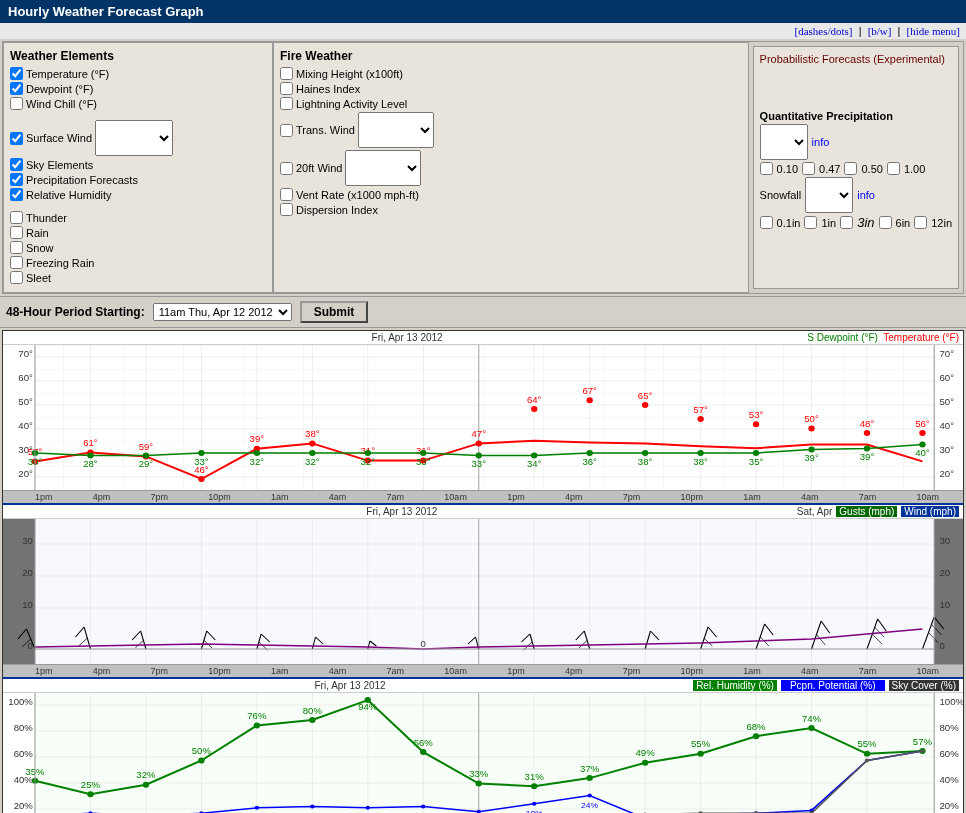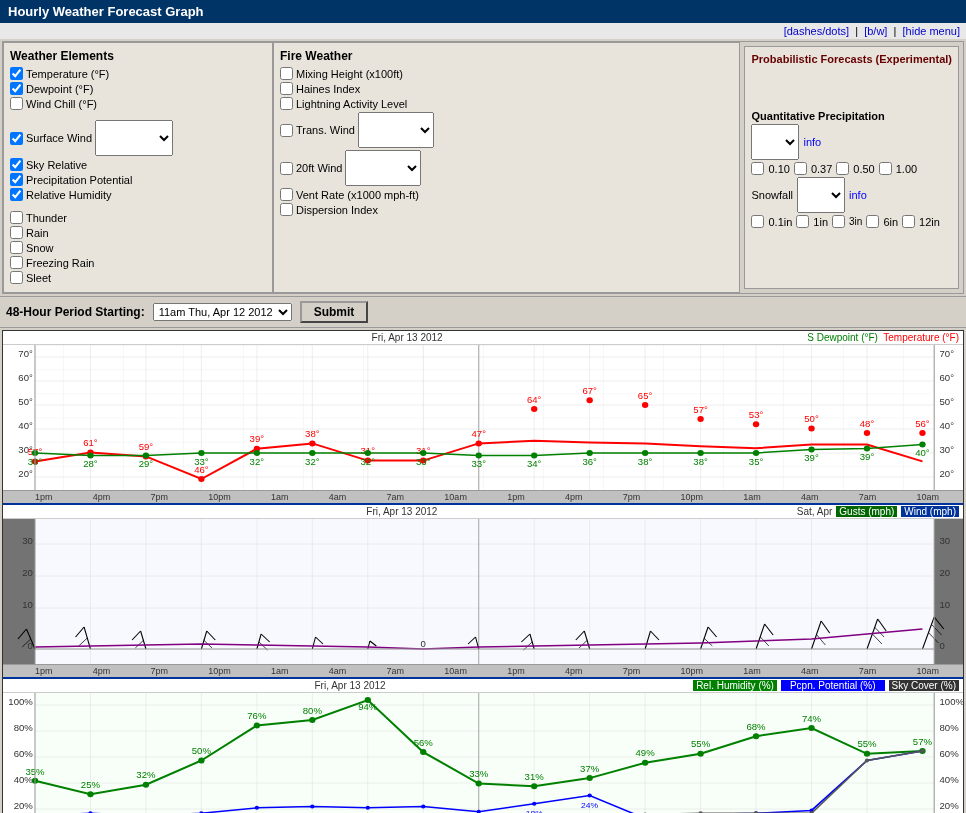--- a/index.html
+++ b/index.html
@@ -12,21 +12,21 @@
       font-size: 13px;
       font-weight: bold;
     }
     
     .top-links {
       text-align: right;
       padding: 2px 6px;
       background: #e8e8e8;
       font-size: 11px;
     }
-    .top-links a { color: #0000cc; text-decoration: none; }
+    .top-links a { color: #0000cc; text-decoration: none; font-family: Liberation Serif, serif; }
     
     .controls-area {
       background: #d4d0c8;
       border: 1px solid #999;
       margin: 2px;
       display: flex;
       flex-direction: row;
     }
     
     .control-section {
@@ -62,24 +62,24 @@
     .prob-section {
       border: 1px solid #999;
       background: #e8e4dc;
       padding: 6px;
       margin: 4px;
       min-width: 200px;
     }
     
     .prob-section h4 {
       font-size: 12px;
-      font-weight: bold;
+      font-weight: normal;
       margin-bottom: 4px;
       color: #000;
-      text-align: right;
+      text-align: left;
     }
     
     .info-link { color: blue; font-size: 11px; text-decoration: none; }
     
     .qpf-row, .snowfall-row {
       display: flex;
       align-items: center;
       gap: 4px;
       margin: 2px 0;
       font-size: 11px;
@@ -176,25 +176,25 @@
 
     <div class="checkbox-row">
       <input type="checkbox" checked="" id="chk-surfacewind" style="">
       <label for="chk-surfacewind">Surface Wind</label>
       <select class="inline-select">
         <option>mph</option><option>kts</option><option>km/h</option>
       </select>
     </div>
     <div class="checkbox-row">
       <input type="checkbox" checked="" id="chk-sky" style="">
-      <label for="chk-sky">Sky Relative</label>
+      <label for="chk-sky">Sky Elements</label>
     </div>
     <div class="checkbox-row">
       <input type="checkbox" checked="" id="chk-precip" style="">
-      <label for="chk-precip">Precipitation Potential</label>
+      <label for="chk-precip">Precipitation Forecasts</label>
     </div>
     <div class="checkbox-row">
       <input type="checkbox" checked="" id="chk-relhumidity" style="">
       <label for="chk-relhumidity">Relative Humidity</label>
     </div>
 
     <div style="height:6px;"></div>
 
     <div class="checkbox-row">
       <input type="checkbox" id="chk-thunder" style="">
@@ -267,42 +267,42 @@
       <select class="inline-select" style="width:48px;">
         <option>6-hr</option><option>12-hr</option><option>24-hr</option>
       </select>
       <a href="#" class="info-link">info</a>
     </div>
 
     <div class="qpf-row">
       <input type="checkbox" id="qpf010" style="">
       <label for="qpf010" style="font-size:11px;">0.10</label>
       <input type="checkbox" id="qpf025" style="">
-      <label for="qpf025" style="font-size:11px;">0.37</label>
+      <label for="qpf025" style="font-size:11px;">0.47</label>
       <input type="checkbox" id="qpf050" style="">
       <label for="qpf050" style="font-size:11px;">0.50</label>
       <input type="checkbox" id="qpf100" style="">
       <label for="qpf100" style="font-size:11px;">1.00</label>
     </div>
 
     <div class="snowfall-row">
       <span style="font-size:11px;">Snowfall</span>
       <select class="inline-select" style="width:48px;">
         <option>6-hr</option><option>12-hr</option><option>24-hr</option>
       </select>
       <a href="#" class="info-link">info</a>
     </div>
 
     <div class="snowfall-row">
       <input type="checkbox" id="sn01" style="">
       <label for="sn01" style="font-size:11px;">0.1in</label>
       <input type="checkbox" id="sn1" style="">
       <label for="sn1" style="font-size:11px;">1in</label>
       <input type="checkbox" id="sn3" style="">
-      <label for="sn3" style="font-size:10px;">3in</label>
+      <label for="sn3" style="font-size:13px;font-style:italic;">3in</label>
       <input type="checkbox" id="sn6" style="">
       <label for="sn6" style="font-size:11px;">6in</label>
       <input type="checkbox" id="sn12" style="">
       <label for="sn12" style="font-size:11px;">12in</label>
     </div>
   </div>
 
 </div>
 
 <div class="period-row">

